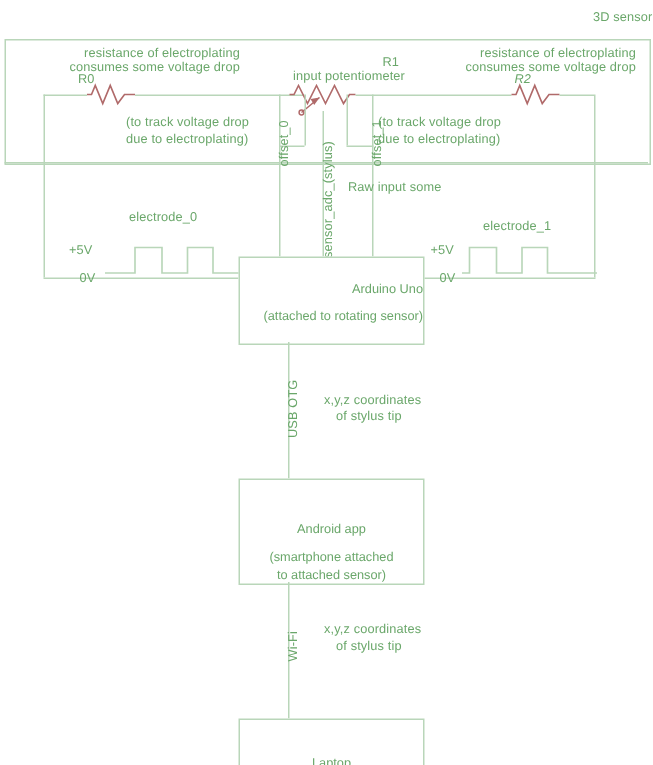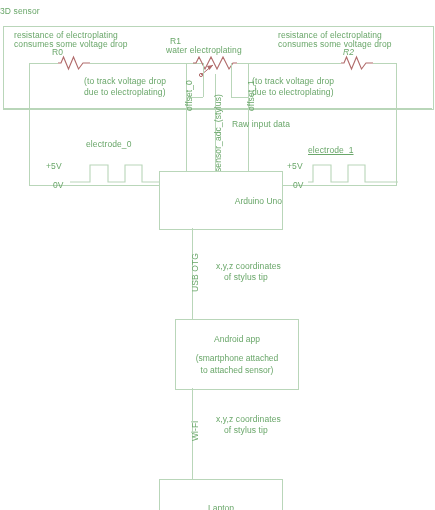--- a/index.html
+++ b/index.html
@@ -2,21 +2,21 @@
 <html><head>
 <meta charset="utf-8">
 <style>
   html,body{margin:0;padding:0;background:#ffffff;}
   body{width:435px;height:510px;position:relative;overflow:hidden;
        font-family:"Liberation Sans","DejaVu Sans",sans-serif;
        color:#6aa76a;}
   .abs{position:absolute;}
   .txt{position:absolute;color:#6aa76a;font-size:8.5px;line-height:10px;
        white-space:nowrap;letter-spacing:.1px;}
-  .txt.c{text-align:left;}
+  .txt.c{text-align:right;}
   .box{position:absolute;border:1px solid #b9d6b9;background:transparent;}
   .wire{position:absolute;background:#b9d6b9;}
   .wire.h{height:1px;}
   .wire.v{width:1px;}
   .vert{transform-origin:0 0;}
   svg{display:block;overflow:visible;}
   .blockbox{position:absolute;border:1px solid #b9d6b9;background:#fff;
             display:flex;flex-direction:column;align-items:center;
             justify-content:center;}
   .blockbox .t{color:#6aa76a;font-size:8.5px;line-height:12px;text-align:center;white-space:nowrap;}
@@ -32,21 +32,21 @@
 
 <div class="txt c" style="left:14px;top:30px;width:146px;">resistance of electroplating</div>
 <div class="txt c" style="left:14px;top:39px;width:146px;">consumes some voltage drop</div>
 <div class="txt" style="left:52px;top:47px;text-align:right;">R0</div>
 
 <div class="txt c" style="left:278px;top:30px;width:146px;">resistance of electroplating</div>
 <div class="txt c" style="left:278px;top:39px;width:146px;">consumes some voltage drop</div>
 <div class="txt" style="left:343px;top:47px;font-style:italic;">R2</div>
 
 <div class="txt c" style="left:170px;top:36px;width:96px;">R1</div>
-<div class="txt c" style="left:166px;top:45px;width:104px;">water electroplating</div>
+<div class="txt c" style="left:166px;top:45px;width:104px;">input potentiometer</div>
 
 <div class="wire h" style="left:29px;top:63px;width:29px;"></div>
 
 <svg class="abs" style="left:58px;top:55px;width:32px;height:17px;">
   <polyline points="0,8 3,8 5.5,2 10.5,14 15.5,2 20.5,14 25,8 32,8" fill="none" stroke="#b06a6a" stroke-width="1.1"></polyline>
 </svg>
 <div class="wire h" style="left:90px;top:63px;width:113px;"></div>
 
 <svg class="abs" style="left:193px;top:55px;width:44px;height:22px;">
   <polyline points="0,8 3,8 6,2 12,14 18,2 24,14 30,2 36,14 40,8 44,8" fill="none" stroke="#b06a6a" stroke-width="1.1"></polyline>
@@ -74,52 +74,53 @@
 <div class="txt vert" style="left:246px;top:111px;transform:rotate(-90deg);">offset_1</div>
 
 <div class="wire v" style="left:215px;top:74px;width:1px;height:97px;"></div>
 <div class="txt vert" style="left:213px;top:172px;transform:rotate(-90deg);">sensor_adc_(stylus)</div>
 
 <div class="txt" style="left:84px;top:76px;">(to track voltage drop</div>
 <div class="txt" style="left:84px;top:87px;">due to electroplating)</div>
 <div class="txt" style="left:252px;top:76px;">(to track voltage drop</div>
 <div class="txt" style="left:252px;top:87px;">due to electroplating)</div>
 
-<div class="txt" style="left:232px;top:119px;">Raw input data</div>
+<div class="txt" style="left:232px;top:119px;">Raw input some</div>
 
 <div class="wire v" style="left:29px;top:63px;width:1px;height:122px;"></div>
 <div class="wire h" style="left:29px;top:185px;width:130px;"></div>
 
 <div class="wire v" style="left:396px;top:63px;width:1px;height:122px;"></div>
 <div class="wire h" style="left:281px;top:185px;width:116px;"></div>
 
 <div class="txt" style="left:86px;top:139px;">electrode_0</div>
 <div class="txt" style="left:46px;top:161px;">+5V</div>
 <div class="txt" style="left:53px;top:180px;">0V</div>
 <svg class="abs" style="left:70px;top:160px;width:90px;height:26px;">
   <polyline points="0,22 20,22 20,5 38,5 38,22 55,22 55,5 72,5 72,22 90,22" fill="none" stroke="#b9d6b9" stroke-width="1.1"></polyline>
 </svg>
 
-<div class="txt" style="left:308px;top:145px;text-decoration:underline;">electrode_1</div>
+<div class="txt" style="left:322px;top:145px;">electrode_1</div>
 <div class="txt" style="left:287px;top:161px;">+5V</div>
 <div class="txt" style="left:293px;top:180px;">0V</div>
 <svg class="abs" style="left:308px;top:160px;width:90px;height:26px;">
   <polyline points="0,22 5,22 5,5 23,5 23,22 40,22 40,5 57,5 57,22 90,22" fill="none" stroke="#b9d6b9" stroke-width="1.1"></polyline>
 </svg>
 
 <div class="blockbox" style="left:159px;top:171px;width:122px;height:57px;align-items:flex-end;">
   <div class="t">Arduino Uno</div>
+  <div class="t" style="margin-top:6px;">(attached to rotating sensor)</div>
 </div>
 
 <div class="wire v" style="left:192px;top:228px;width:1px;height:91px;"></div>
 <div class="txt vert" style="left:190px;top:292px;transform:rotate(-90deg);">USB OTG</div>
 <div class="txt" style="left:216px;top:261px;">x,y,z coordinates</div>
 <div class="txt" style="left:224px;top:272px;">of stylus tip</div>
 
-<div class="blockbox" style="left:175px;top:319px;width:122px;height:69px;">
+<div class="blockbox" style="left:159px;top:319px;width:122px;height:69px;justify-content:flex-end;">
   <div class="t">Android app</div>
   <div class="t" style="margin-top:7px;">(smartphone attached</div>
   <div class="t">to attached sensor)</div>
 </div>
 
 <div class="wire v" style="left:192px;top:388px;width:1px;height:91px;"></div>
 <div class="txt vert" style="left:190px;top:441px;transform:rotate(-90deg);">Wi-Fi</div>
 <div class="txt" style="left:216px;top:414px;">x,y,z coordinates</div>
 <div class="txt" style="left:224px;top:425px;">of stylus tip</div>
 

